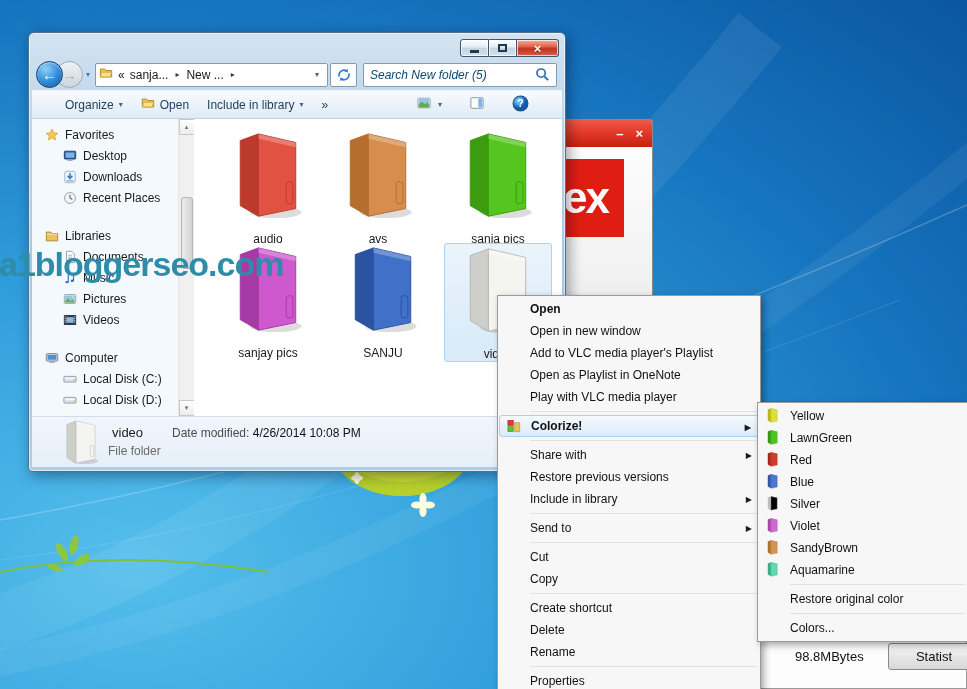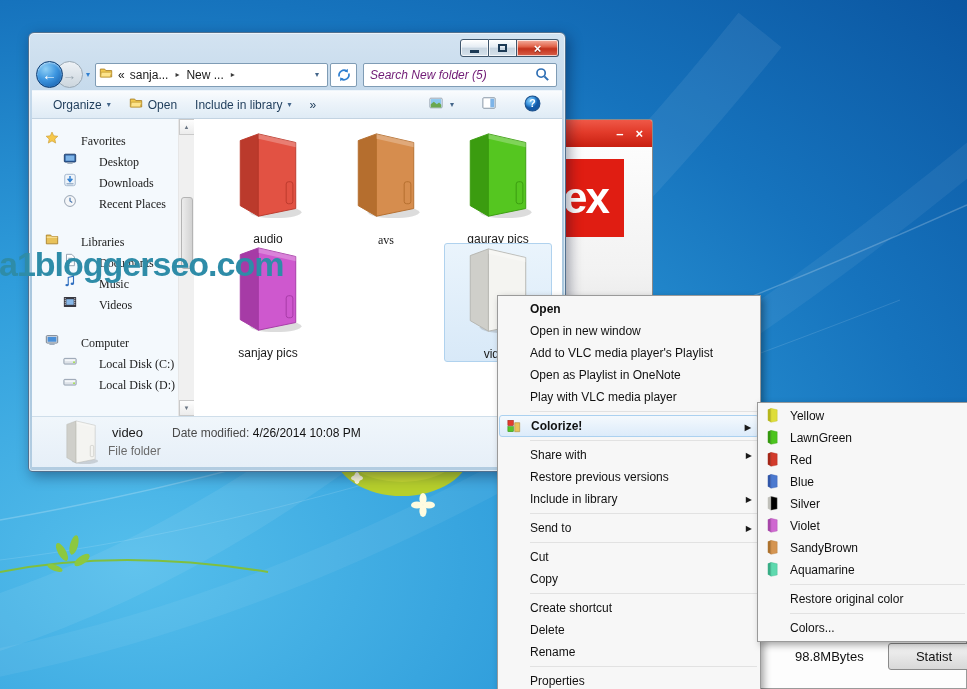--- a/index.html
+++ b/index.html
@@ -54,31 +54,31 @@
     font-size:14px;font-weight:bold;margin-left:-7px;z-index:1;}
   .nav-chev{color:#2f7fd0;font-size:8px;padding:0 5px 0 3px;}
   .field{background:#fff;border:1px solid #7f9cb5;border-radius:2px;height:24px;display:flex;align-items:center;}
   .breadcrumb{width:233px;padding:0 3px;font-size:12px;color:#1a1a1a;gap:3px;}
   .crumb{padding:1px 2px;}
   .crumb-sep{font-size:8px;color:#3a3a3a;padding:0 2px;}
   .bc-overflow{color:#1a1a1a;padding-left:2px;}
   .bc-dd{margin-left:auto;color:#44668a;font-size:8px;padding:0 5px;}
   .refreshbox{width:27px;height:24px;margin-left:2px;justify-content:center;}
   .searchbox{flex:1;margin-left:6px;padding:0 6px;}
-  .search-ph{flex:1;font-size:12px;font-style:italic;color:#701a75;white-space:nowrap;overflow:hidden;}
+  .search-ph{flex:1;font-size:12px;font-style:italic;color:#0c4a6e;white-space:nowrap;overflow:hidden;}
 
   .toolbar{height:29px;display:flex;align-items:center;background:linear-gradient(180deg,#fafcfe,#edf4fa 42%,#dfebf5);
-    border-top:1px solid #eef5fb;border-bottom:1px solid #c3d3e1;padding:0 12px;font-size:12px;color:#1e3c5a;}
+    border-top:1px solid #eef5fb;border-bottom:1px solid #c3d3e1;padding:0 24px;font-size:12px;color:#1e3c5a;}
   .tb-item{display:flex;align-items:center;gap:5px;padding:4px 9px;border-radius:3px;white-space:nowrap;}
   .tb-caret{font-size:8px;color:#44668a;}
   .tb-right{margin-left:auto;display:flex;align-items:center;gap:9px;}
 
   .body{display:flex;background:#fff;height:297px;overflow:hidden;}
   .sidebar{width:146px;background:#f4f9fd;padding-top:9px;font-size:12px;color:#1a1a1a;overflow:hidden;}
-  .side-row{height:21px;display:flex;align-items:flex-end;gap:22px;padding-left:13px;white-space:nowrap;font-family:Liberation Serif, serif;}
+  .side-row{height:21px;display:flex;align-items:flex-start;gap:6px;padding-left:13px;white-space:nowrap;}
   .side-row.child{padding-left:31px;}
   .side-gap{height:17px;}
   .scrollcol{width:16px;background:#f0f0f0;border-left:1px solid #e6e6e6;display:flex;flex-direction:column;align-items:center;}
   .sb-btn{width:16px;height:16px;flex:none;background:linear-gradient(180deg,#fefefe,#ececec);border:1px solid #cacaca;
     color:#6a7684;font-size:6px;display:flex;align-items:center;justify-content:center;}
   .sb-thumb{width:12px;height:72px;margin-top:62px;background:linear-gradient(90deg,#ececec,#d2d2d2);
     border:1px solid #b4b4b4;border-radius:3px;}
   .sb-fill{flex:1;}
 
   .main{flex:1;position:relative;background:#fff;}
@@ -304,20 +304,29 @@
           <div class="side-row child">
       <span><svg width="14" height="14" viewBox="0 0 16 16">
                 <path d="M6 12.5 V4 L12 2.6 V11" stroke="#2f6fc0" stroke-width="1.3" fill="none"></path>
                 <ellipse cx="4.6" cy="12.7" rx="1.9" ry="1.4" fill="#2f6fc0"></ellipse>
                 <ellipse cx="10.6" cy="11.2" rx="1.9" ry="1.4" fill="#2f6fc0"></ellipse>
               </svg></span>
       <span>Music</span>
           </div>
           <div class="side-row child">
       <span><svg width="14" height="14" viewBox="0 0 16 16">
+                <rect x="1.5" y="3" width="13" height="10" rx="1" fill="#fff" stroke="#8a98a8"></rect>
+                <rect x="2.5" y="4" width="11" height="8" fill="#8cc8ee"></rect>
+                <path d="M2.5 10.5 l3-3 3 3 2-2 3 3 v.5 h-11 Z" fill="#6aa84f"></path>
+                <circle cx="11.2" cy="6" r="1.1" fill="#f8e070"></circle>
+              </svg></span>
+      <span>Pictures</span>
+          </div>
+          <div class="side-row child">
+      <span><svg width="14" height="14" viewBox="0 0 16 16">
                 <rect x="1.5" y="3" width="13" height="10" fill="#3c3c46" stroke="#1e1e26"></rect>
                 <rect x="3.8" y="4.8" width="8.4" height="6.4" fill="#88b8e8"></rect>
                 <g fill="#d8d8e0">
                   <rect x="2" y="3.6" width="1.1" height="1.3"></rect>
                   <rect x="2" y="5.7" width="1.1" height="1.3"></rect>
                   <rect x="2" y="7.8" width="1.1" height="1.3"></rect>
                   <rect x="2" y="9.9" width="1.1" height="1.3"></rect>
                   <rect x="12.9" y="3.6" width="1.1" height="1.3"></rect>
                   <rect x="12.9" y="5.7" width="1.1" height="1.3"></rect>
                   <rect x="12.9" y="7.8" width="1.1" height="1.3"></rect>
@@ -361,47 +370,56 @@
       <div class="main" id="folderGrid">
           <div class="tile" style="left:20px;top:10px;">
     <svg width="74" height="88" viewBox="0 0 76 92">
     <ellipse cx="46" cy="84" rx="27" ry="6" fill="rgba(60,60,60,0.18)"></ellipse>
     <path d="M9 9 L28 2 L28 88 L9 77 Z" fill="#bb3a2c" stroke="#bb3a2c" stroke-width="1"></path>
     <path d="M28 2 L67 11 L67 80 L28 88 Z" fill="#e25243" stroke="#bb3a2c" stroke-width="1"></path>
     <path d="M28 2 L67 11 L67 16 L28 7 Z" fill="rgba(255,255,255,0.25)"></path>
     <rect x="57" y="52" width="7" height="23" rx="2.5" fill="#e25243" stroke="#bb3a2c"></rect>
   </svg>
     <span class="fname">audio</span></div>
-          <div class="tile" style="left:138px;top:10px;font-family:Liberation Serif, serif;">
+          <div class="tile" style="left:130px;top:10px;">
     <svg width="74" height="88" viewBox="0 0 76 92">
     <ellipse cx="46" cy="84" rx="27" ry="6" fill="rgba(60,60,60,0.18)"></ellipse>
     <path d="M9 9 L28 2 L28 88 L9 77 Z" fill="#b56e2e" stroke="#b56e2e" stroke-width="1"></path>
     <path d="M28 2 L67 11 L67 80 L28 88 Z" fill="#d68d4e" stroke="#b56e2e" stroke-width="1"></path>
     <path d="M28 2 L67 11 L67 16 L28 7 Z" fill="rgba(255,255,255,0.25)"></path>
     <rect x="57" y="52" width="7" height="23" rx="2.5" fill="#d68d4e" stroke="#b56e2e"></rect>
   </svg>
     <span class="fname">avs</span></div>
           <div class="tile" style="left:250px;top:10px;">
     <svg width="74" height="88" viewBox="0 0 76 92">
     <ellipse cx="46" cy="84" rx="27" ry="6" fill="rgba(60,60,60,0.18)"></ellipse>
     <path d="M9 9 L28 2 L28 88 L9 77 Z" fill="#3b9c10" stroke="#3b9c10" stroke-width="1"></path>
     <path d="M28 2 L67 11 L67 80 L28 88 Z" fill="#55c620" stroke="#3b9c10" stroke-width="1"></path>
     <path d="M28 2 L67 11 L67 16 L28 7 Z" fill="rgba(255,255,255,0.25)"></path>
     <rect x="57" y="52" width="7" height="23" rx="2.5" fill="#55c620" stroke="#3b9c10"></rect>
   </svg>
-    <span class="fname">gaurav pics</span></div>
+    <span class="fname">sanja pics</span></div>
           <div class="tile" style="left:20px;top:124px;">
     <svg width="74" height="88" viewBox="0 0 76 92">
     <ellipse cx="46" cy="84" rx="27" ry="6" fill="rgba(60,60,60,0.18)"></ellipse>
     <path d="M9 9 L28 2 L28 88 L9 77 Z" fill="#a63ba6" stroke="#a63ba6" stroke-width="1"></path>
     <path d="M28 2 L67 11 L67 80 L28 88 Z" fill="#ce58ce" stroke="#a63ba6" stroke-width="1"></path>
     <path d="M28 2 L67 11 L67 16 L28 7 Z" fill="rgba(255,255,255,0.25)"></path>
     <rect x="57" y="52" width="7" height="23" rx="2.5" fill="#ce58ce" stroke="#a63ba6"></rect>
   </svg>
     <span class="fname">sanjay pics</span></div>
+          <div class="tile" style="left:135px;top:124px;">
+    <svg width="74" height="88" viewBox="0 0 76 92">
+    <ellipse cx="46" cy="84" rx="27" ry="6" fill="rgba(60,60,60,0.18)"></ellipse>
+    <path d="M9 9 L28 2 L28 88 L9 77 Z" fill="#2b53a2" stroke="#2b53a2" stroke-width="1"></path>
+    <path d="M28 2 L67 11 L67 80 L28 88 Z" fill="#4070c8" stroke="#2b53a2" stroke-width="1"></path>
+    <path d="M28 2 L67 11 L67 16 L28 7 Z" fill="rgba(255,255,255,0.25)"></path>
+    <rect x="57" y="52" width="7" height="23" rx="2.5" fill="#4070c8" stroke="#2b53a2"></rect>
+  </svg>
+    <span class="fname">SANJU</span></div>
           <div class="tile selected" style="left:250px;top:124px;">
     <svg width="74" height="88" viewBox="0 0 76 92">
     <ellipse cx="46" cy="84" rx="27" ry="6" fill="rgba(60,60,60,0.18)"></ellipse>
     <path d="M9 9 L28 2 L28 88 L9 77 Z" fill="#cfcfca" stroke="#b6b6b0" stroke-width="1"></path>
     <path d="M28 2 L67 11 L67 80 L28 88 Z" fill="#f4f4f1" stroke="#b6b6b0" stroke-width="1"></path>
     <path d="M28 2 L67 11 L67 16 L28 7 Z" fill="rgba(255,255,255,0.25)"></path>
     <rect x="57" y="52" width="7" height="23" rx="2.5" fill="#f4f4f1" stroke="#b6b6b0"></rect>
   </svg>
     <span class="fname">video</span></div>
         </div>

